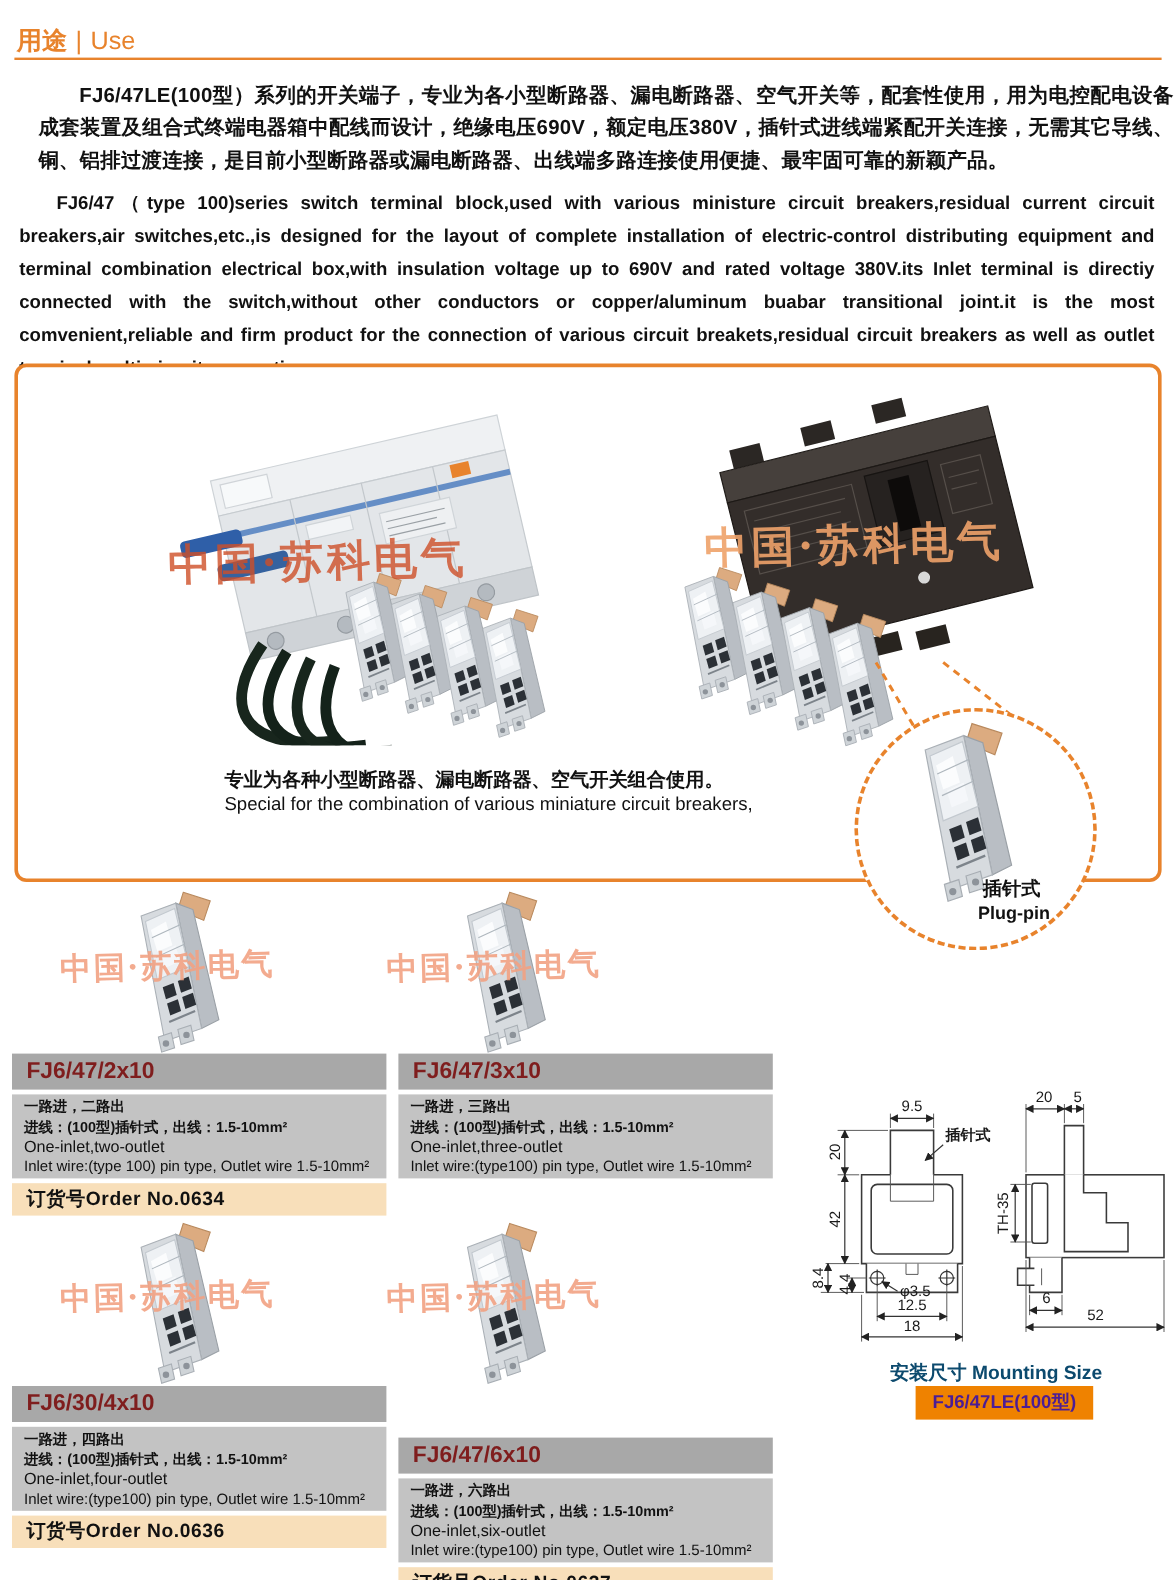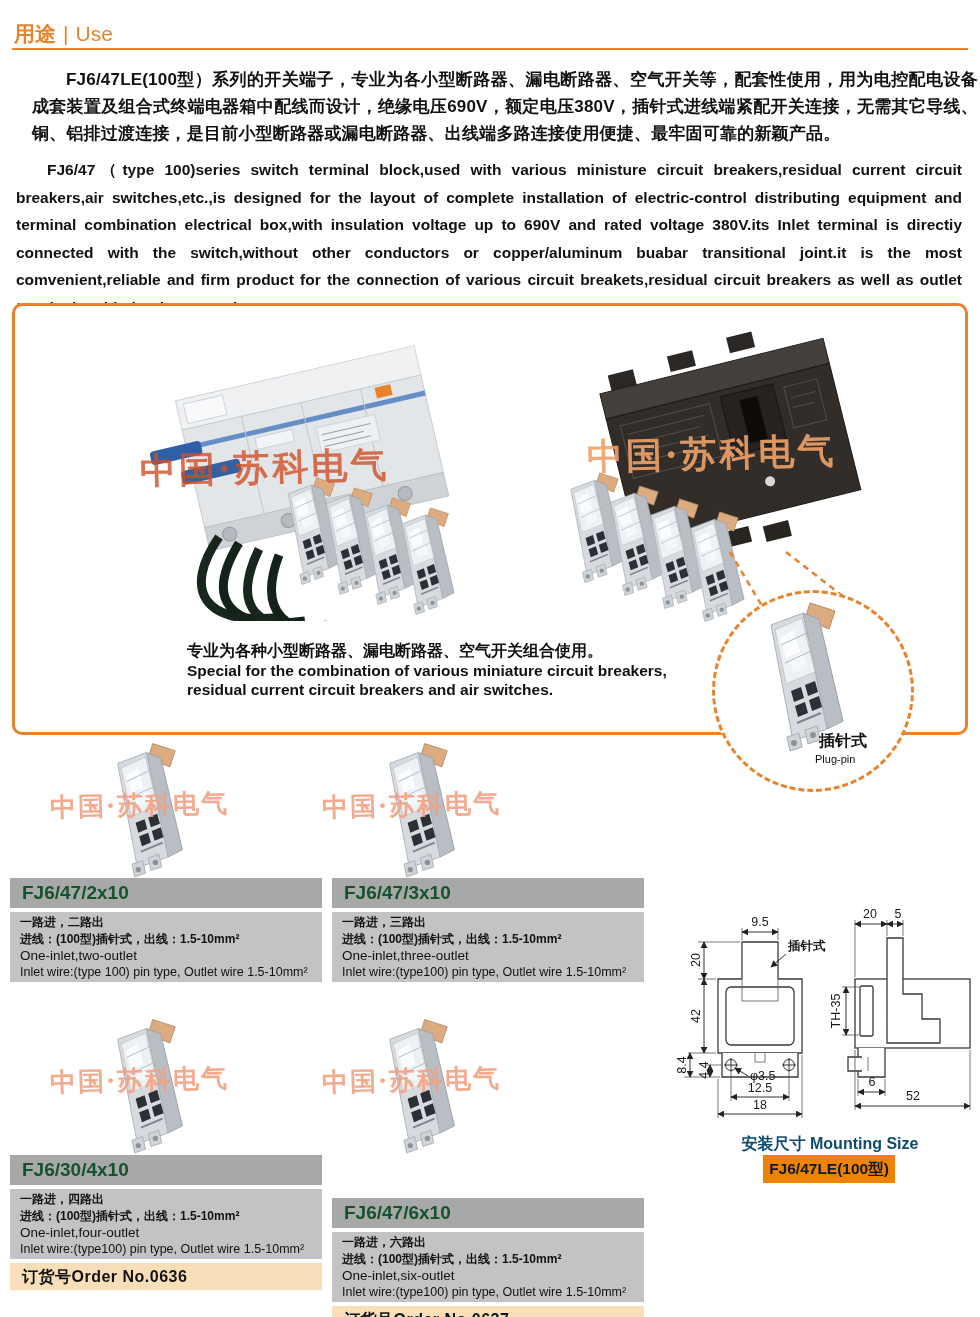--- a/index.html
+++ b/index.html
@@ -15,53 +15,53 @@
             line-height:27px;text-align:justify;text-indent:2em;letter-spacing:.2px;margin:0;}
   .intro-en{position:absolute;left:16px;top:156px;width:946px;font-size:15.5px;font-weight:bold;
             line-height:27.5px;text-align:justify;text-indent:2em;margin:0;}
   
   .photo-box{position:absolute;left:12px;top:303px;width:950px;height:426px;
              border:3px solid var(--accent,#e8832c);border-radius:10px;background:#fff;z-index:1;}
   .photo-box .mcb{position:absolute;left:120px;top:25px;}
   .photo-box .mccb{position:absolute;left:520px;top:18px;}
   .caption{position:absolute;left:172px;top:318px;width:560px;margin-top:16px;}
   .caption .c-zh{font-size:16px;font-weight:bold;line-height:21px;}
-  .caption .c-en{font-size:15.5px;font-weight:bold;line-height:19px;}
+  .caption .c-en{font-size:15.5px;font-weight:normal;line-height:19px;}
   
   .wm{position:absolute;white-space:nowrap;font-family:"DejaVu Serif","Liberation Serif",serif;
       font-weight:bold;pointer-events:none;transform:rotate(-1.5deg);z-index:4;}
   .wm-box-l{left:125px;top:138px;font-size:36px;letter-spacing:3px;color:var(--watermark_red,#cf4f28);opacity:.8;}
   .wm-box-r{left:572px;top:124px;font-size:36px;letter-spacing:3px;color:var(--watermark_orange,#efa26a);opacity:.9;}
   .wm-row{font-size:26px;letter-spacing:2px;color:var(--watermark_salmon,#f2a283);opacity:.9;}
   
   .leaders{position:absolute;left:690px;top:540px;z-index:2;}
   .callout{position:absolute;left:712px;top:590px;width:196px;height:196px;border-radius:50%;
            border:3px dashed var(--accent,#e8832c);background:#fff;z-index:3;}
   .callout .blk{position:absolute;left:30px;top:4px;}
   .callout .cl-zh{position:absolute;left:104px;top:138px;font-size:16px;font-weight:bold;}
-  .callout .cl-en{position:absolute;left:100px;top:160px;font-size:11px;font-weight:normal;}
+  .callout .cl-en{position:absolute;left:100px;top:160px;font-size:15px;font-weight:bold;}
   
   .pphoto{position:absolute;z-index:1;}
   
   .card{position:absolute;width:312px;z-index:2;}
   .card-header{height:30px;line-height:30px;background:var(--table_header_bg,#a8a8a8);
-               color:#14532d;font-size:19px;font-weight:bold;padding-left:12px;box-sizing:border-box;}
+               color:#7f1d1d;font-size:19px;font-weight:bold;padding-left:12px;box-sizing:border-box;}
   .card-body{margin-top:4px;height:70px;background:var(--table_body_bg,#c3c3c3);
              padding:2px 10px;box-sizing:border-box;}
   .l-zh{font-size:12px;font-weight:bold;line-height:17px;}
   .l-en1{font-size:13.5px;line-height:16px;}
   .l-en2{font-size:12.5px;line-height:16px;}
   .card-footer{margin-top:4px;height:27px;line-height:27px;background:var(--order_bg,#f8dfba);
                font-size:16px;font-weight:bold;padding-left:12px;letter-spacing:.5px;box-sizing:border-box;}
   
   .drawing{position:absolute;left:660px;top:880px;z-index:1;}
   .mount-caption{position:absolute;left:740px;top:1134px;width:180px;text-align:center;
                  font-size:16px;font-weight:bold;color:#0c4a6e;}
-  .model-badge{position:absolute;left:763px;top:1155px;width:132px;height:28px;line-height:28px;
-               text-align:center;background:var(--badge_bg,#ef8200);color:#0f172a;font-size:15.5px;font-weight:bold;}
+  .model-badge{position:absolute;left:763px;top:1155px;width:148px;height:28px;line-height:28px;
+               text-align:center;background:var(--badge_bg,#ef8200);color:#4c1d95;font-size:15.5px;font-weight:bold;}
   
   .dim{stroke:#333;stroke-width:1;fill:none;}
   .ext{stroke:#555;stroke-width:.8;fill:none;}
   .outl{stroke:#3a3a3a;stroke-width:1.3;fill:#fff;}
   text.d{font-size:12.5px;fill:#1a1a1a;font-family:"Liberation Sans","DejaVu Sans",sans-serif;}
   .dashline{stroke:var(--accent,#e8832c);stroke-width:2.5;stroke-dasharray:6 5;fill:none;}
 </style>
 </head>
 <body>
 
@@ -162,21 +162,20 @@
       <use href="#tblock" transform="translate(98,172) scale(0.74)"></use>
       <use href="#tblock" transform="translate(138,185) scale(0.74)"></use>
     </svg>
 
     <span class="wm wm-box-l">中国·苏科电气</span>
     <span class="wm wm-box-r">中国·苏科电气</span>
 
     <div class="caption">
       <div class="c-zh">专业为各种小型断路器、漏电断路器、空气开关组合使用。</div>
       <div class="c-en">Special for the combination of various miniature circuit breakers,</div>
-      <div class="c-en">residual current circuit breakers and air switches.</div>
     </div>
   </div>
 
   <svg class="leaders" width="230" height="110" viewBox="0 0 230 110">
     <line class="dashline" x1="40" y1="12" x2="72" y2="66"></line>
     <line class="dashline" x1="96" y1="12" x2="186" y2="82"></line>
   </svg>
 
   <div class="callout">
     <svg class="blk" width="115" height="160" viewBox="0 0 115 160">
@@ -205,20 +204,21 @@
   <span class="wm wm-row" style="left:322px;top:1063px">中国·苏科电气</span>
 
   <div class="card" style="left:10px;top:878px">
     <div class="card-header">FJ6/47/2x10</div>
     <div class="card-body">
       <div class="l-zh">一路进，二路出</div>
       <div class="l-zh">进线：(100型)插针式，出线：1.5-10mm²</div>
       <div class="l-en1">One-inlet,two-outlet</div>
       <div class="l-en2">Inlet wire:(type 100) pin type, Outlet wire 1.5-10mm²</div>
     </div>
+    <div class="card-footer">订货号Order No.0634</div>
   </div>
 
   <div class="card" style="left:332px;top:878px">
     <div class="card-header">FJ6/47/3x10</div>
     <div class="card-body">
       <div class="l-zh">一路进，三路出</div>
       <div class="l-zh">进线：(100型)插针式，出线：1.5-10mm²</div>
       <div class="l-en1">One-inlet,three-outlet</div>
       <div class="l-en2">Inlet wire:(type100) pin type, Outlet wire 1.5-10mm²</div>
     </div>

